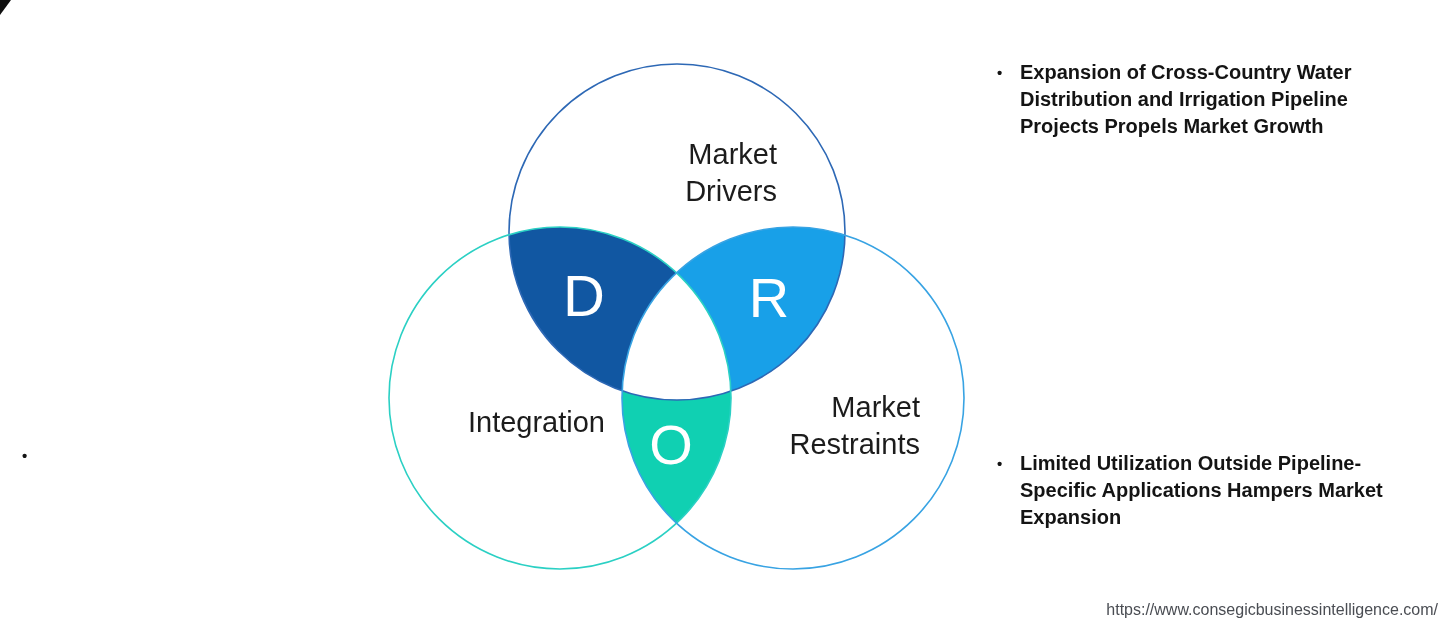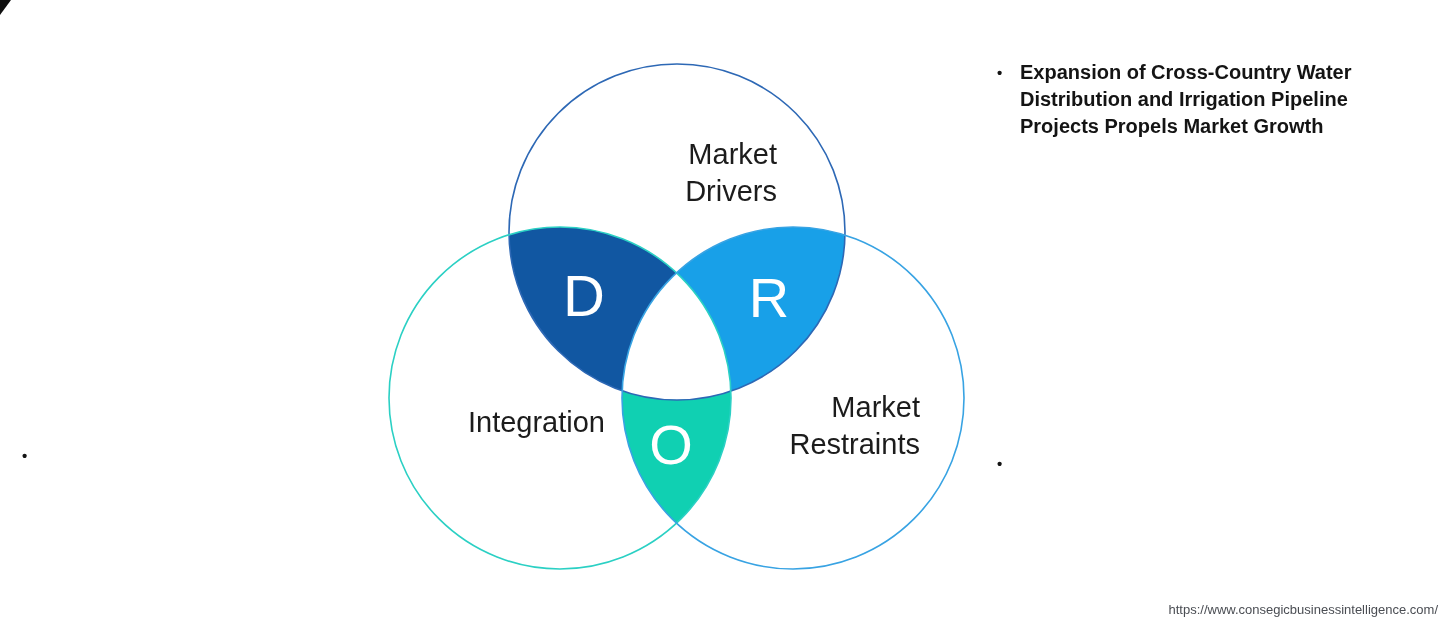--- a/index.html
+++ b/index.html
@@ -41,21 +41,21 @@
     margin-right: 9px;
     font-size: 15px;
     line-height: 27px;
     text-align: left;
   }
   .bullet-text { white-space: pre-line; }
   .footer-url {
     position: absolute;
     top: 599px;
     right: 15px;
-    font-size: 13px;
+    font-size: 16px;
     line-height: 22px;
     font-weight: 400;
     color: #4a4d53;
   }
   .corner-artifact {
     position: absolute;
     left: 0; top: 0;
     width: 0; height: 0;
     border-top: 15px solid #101010;
     border-right: 11px solid transparent;
@@ -105,20 +105,23 @@
 
   <div class="bullet-item" style="left: 997px; top: 59px; width: 420px;">
     <span class="bullet-marker">•</span>
     <span class="bullet-text">Expansion of Cross-Country Water
 Distribution and Irrigation Pipeline
 Projects Propels Market Growth</span>
   </div>
 
   <div class="bullet-item" style="left: 997px; top: 450px; width: 440px;">
     <span class="bullet-marker">•</span>
+    <span class="bullet-text">Limited Utilization Outside Pipeline-
+Specific Applications Hampers Market
+Expansion</span>
   </div>
 
   <div class="bullet-item" style="left: 22px; top: 442px; width: 330px;">
     <span class="bullet-marker">•</span>
   </div>
 
   <div class="footer-url">https://www.consegicbusinessintelligence.com/</div>
 
 </div>
 

